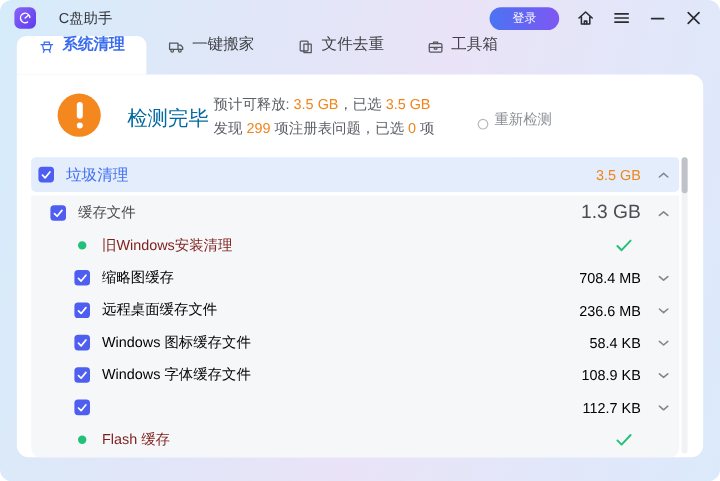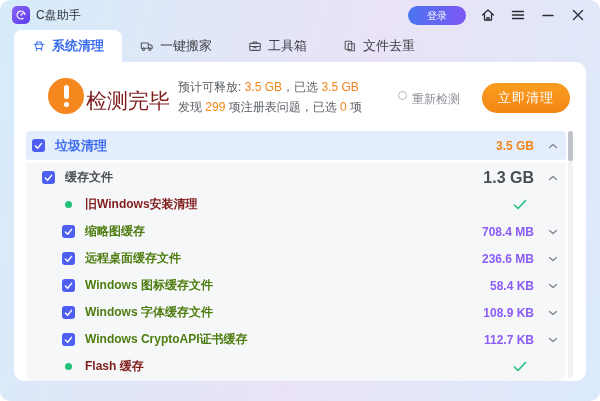--- a/index.html
+++ b/index.html
@@ -11,83 +11,83 @@
     background:linear-gradient(105deg,#d6ecfa 0%,#e3e5f8 38%,#eae3f7 55%,#dbeafb 100%);
   }
 
   
   .titlebar { height:30px; display:flex; align-items:center; padding:0 14px 0 12px; }
   .app-logo {
     width:18px; height:18px; border-radius:5px; flex:0 0 auto;
     background:linear-gradient(135deg,#8a63f6,#5b3df0);
     display:flex; align-items:center; justify-content:center;
   }
-  .app-title { font-size:12px; color:#33343a; margin-left:6px; }
+  .app-title { font-size:12px; color:#33343a; margin-left:19px; }
   .tb-spacer { flex:1; }
   .login-btn {
     width:58px; height:19px; border:none; border-radius:10px; cursor:pointer;
     background:linear-gradient(90deg,#4a74f2,#7e57f3);
     color:#fff; font-size:10px; line-height:19px; text-align:center;
     font-family:inherit;
   }
   .tb-icon { margin-left:14px; color:#2b2c31; display:flex; align-items:center; cursor:pointer; }
 
   
   .tabbar { height:32px; display:flex; align-items:stretch; padding-left:14px; }
   .tab {
-    display:flex; align-items:center; padding:0 18px; cursor:pointer;
+    display:flex; align-items:flex-end; padding:16px 18px; cursor:pointer;
     font-size:13px; color:#3f4046;
   }
   .tab .ticon { display:flex; margin-right:6px; color:#55575e; }
   .tab.active { background:#fff; border-radius:8px 8px 0 0; color:#3a6cf0; font-weight:bold; }
   .tab.active .ticon { color:#3a6cf0; }
 
   
   .panel {
     position:absolute; left:14px; right:14px; top:62px; bottom:20px;
     background:#fff; border-radius:0 10px 10px 10px;
   }
 
   
   .summary { position:relative; height:69px; }
   .warn-icon {
     position:absolute; left:34px; top:16px; width:36px; height:36px;
     border-radius:50%; background:#f5871f;
   }
   .warn-icon::before { content:""; position:absolute; left:15.5px; top:7px; width:5px; height:14px; border-radius:2.5px; background:#fff; }
   .warn-icon::after  { content:""; position:absolute; left:15.5px; top:23.5px; width:5px; height:5px; border-radius:50%; background:#fff; }
-  .status-title { position:absolute; left:72px; top:25px; font-size:21px; color:#7f1d1d; }
+  .status-title { position:absolute; left:92px; top:25px; font-size:17px; color:#0369a1; }
   .stats { position:absolute; left:164px; top:15px; font-size:12px; color:#5c6066; line-height:20px; }
   .orange { color:#f08519; }
-  .recheck { position:absolute; right:126px; top:29px; display:flex; align-items:flex-start; cursor:pointer; }
+  .recheck { position:absolute; right:126px; top:29px; display:flex; align-items:flex-end; cursor:pointer; }
   .radio-circle { width:9px; height:9px; border:1px solid #b4b7bc; border-radius:50%; margin-right:5px; }
   .recheck-label { font-size:12px; color:#8b8f96; }
   .clean-btn {
     position:absolute; right:16px; top:21px; width:88px; height:30px;
     border:none; border-radius:16px; cursor:pointer;
     background:linear-gradient(180deg,#f99d20,#f48613);
     color:#fff; font-size:13px; letter-spacing:1px; font-family:inherit;
   }
 
   
   .list { position:absolute; left:12px; right:20px; top:69px; bottom:0; display:flex; flex-direction:column; }
-  .row { display:flex; align-items:center;font-weight:bold; }
+  .row { display:flex; align-items:center; }
   .group-row { height:29px; background:#e4edfc; border-radius:4px; padding:0 8px 0 6px; cursor:pointer; }
   .group-row .lbl { font-size:13px; color:#3f6ef2; margin-left:10px; }
   .group-row .size { font-size:12px; color:#f08519; margin-left:auto; margin-right:14px; }
   .subpanel {
     margin-top:3px; flex:1; background:#f6f7f8; border-radius:0 0 8px 8px;
     display:flex; flex-direction:column; justify-content:flex-start; padding:1px 0;
   }
   .sub-row { height:27px; padding:0 8px 0 16px; cursor:pointer; }
   .sub-row .lbl { font-size:12px; color:#4a4d53; margin-left:10px; }
   .sub-row .size { font-size:16px; color:#4a4d53; margin-left:auto; margin-right:14px; }
   .item-row { height:27px; padding:0 8px 0 36px; }
-  .item-row .lbl { font-size:12px; color:#4d7c0f; margin-left:10px; }
-  .item-row .size { font-size:12px; color:#8b5cf6; margin-left:auto; margin-right:14px; }
+  .item-row .lbl { font-size:12px; color:#000000; margin-left:10px; }
+  .item-row .size { font-size:12px; color:#000000; margin-left:auto; margin-right:14px; }
   .cbx {
     width:13px; height:13px; border-radius:3px; background:#4d5ef1; flex:0 0 auto;
     display:flex; align-items:center; justify-content:center; cursor:pointer;
   }
   .dot { width:13px; display:flex; justify-content:center; flex:0 0 auto; }
   .dot::before { content:""; width:7px; height:7px; border-radius:50%; background:#21c179; }
   .chev { width:10px; display:flex; color:#82868d; cursor:pointer; flex:0 0 auto; }
   .done-check { margin-left:auto; margin-right:31px; display:flex; color:#21c179; }
   .item-row.done .lbl { color:#7f1d1d; }
 
@@ -149,52 +149,51 @@
         <svg width="14" height="14" viewBox="0 0 16 16" fill="none" stroke="currentColor" stroke-width="1.2" stroke-linecap="round" stroke-linejoin="round">
           <path d="M1.5 4.5 h8 v6 h-8 z M9.5 6.5 h2.8 l1.7 2 v2 h-4.5"></path>
           <circle cx="4" cy="11.7" r="1.3"></circle>
             <circle cx="11.3" cy="11.7" r="1.3"></circle>
         </svg>
       </span>
       <span>一键搬家</span>
     </div>
     <div class="tab">
       <span class="ticon">
+        <svg width="14" height="14" viewBox="0 0 16 16" fill="none" stroke="currentColor" stroke-width="1.2" stroke-linejoin="round">
+          <rect x="2.5" y="2.5" width="7.5" height="9.5" rx="1"></rect>
+          <path d="M6 5.5 h7 v8 h-7 z"></path>
+        </svg>
+      </span>
+      <span>文件去重</span>
+    </div>
+    <div class="tab">
+      <span class="ticon">
         <svg width="14" height="14" viewBox="0 0 16 16" fill="none" stroke="currentColor" stroke-width="1.2" stroke-linejoin="round" stroke-linecap="round">
           <rect x="2" y="5" width="12" height="8" rx="1"></rect>
           <path d="M6 5 V3.5 h4 V5 M2 8.5 h12 M6.8 8.5 v1.6 h2.4 V8.5"></path>
         </svg>
       </span>
       <span>工具箱</span>
-    </div>
-    <div class="tab">
-      <span class="ticon">
-        <svg width="14" height="14" viewBox="0 0 16 16" fill="none" stroke="currentColor" stroke-width="1.2" stroke-linejoin="round">
-          <rect x="2.5" y="2.5" width="7.5" height="9.5" rx="1"></rect>
-          <path d="M6 5.5 h7 v8 h-7 z"></path>
-        </svg>
-      </span>
-      <span>文件去重</span>
     </div>
   </div>
 
   <div class="panel">
 
     <div class="summary">
       <div class="warn-icon"></div>
       <div class="status-title">检测完毕</div>
       <div class="stats">
         <div><span>预计可释放: </span><span class="orange">3.5 GB</span><span>，已选 </span><span class="orange">3.5 GB</span></div>
         <div><span>发现 </span><span class="orange">299</span><span> 项注册表问题，已选 </span><span class="orange">0</span><span> 项</span></div>
       </div>
       <div class="recheck">
         <span class="radio-circle"></span>
         <span class="recheck-label">重新检测</span>
       </div>
-      <button class="clean-btn">立即清理</button>
     </div>
 
     <div class="list">
       <div class="row group-row">
         <span class="cbx">
           <svg width="9" height="8" viewBox="0 0 10 9" fill="none" stroke="#fff" stroke-width="1.6" stroke-linecap="round" stroke-linejoin="round">
               <path d="M1.5 4.5 L4 7 L8.5 1.5"></path>
             </svg>
         </span>
         <span class="lbl">垃圾清理</span>
@@ -292,21 +291,20 @@
                   <path d="M1.5 2.5 L5 5.5 L8.5 2.5"></path>
                 </svg>
     </span>
   </div><div class="row item-row chk">
     <span class="cbx">
       <svg width="9" height="8" viewBox="0 0 10 9" fill="none" stroke="#fff" stroke-width="1.6" stroke-linecap="round" stroke-linejoin="round">
                   <path d="M1.5 4.5 L4 7 L8.5 1.5"></path>
                 </svg>
     </span>
 
-    <span class="lbl">Windows CryptoAPI证书缓存</span>
     <span class="size">112.7 KB</span>
 
     <span class="chev">
       <svg width="10" height="8" viewBox="0 0 10 8" fill="none" stroke="currentColor" stroke-width="1.3" stroke-linecap="round" stroke-linejoin="round">
                   <path d="M1.5 2.5 L5 5.5 L8.5 2.5"></path>
                 </svg>
     </span>
   </div><div class="row item-row done">
 
     <span class="dot"></span>

